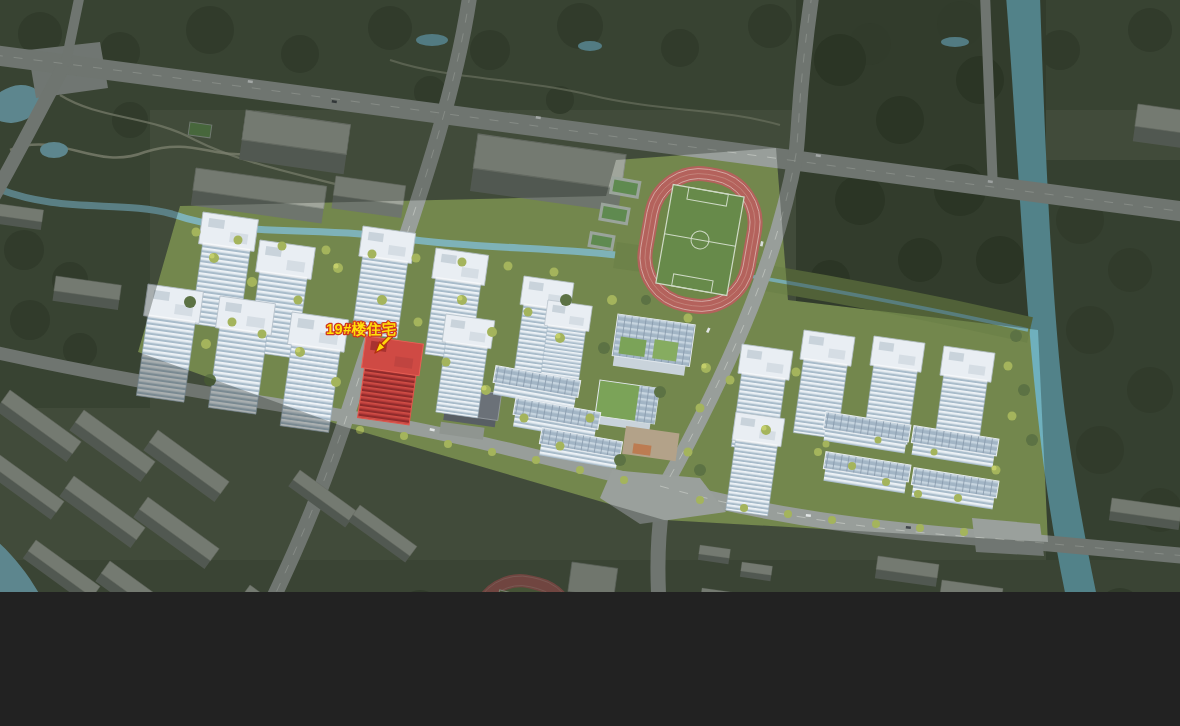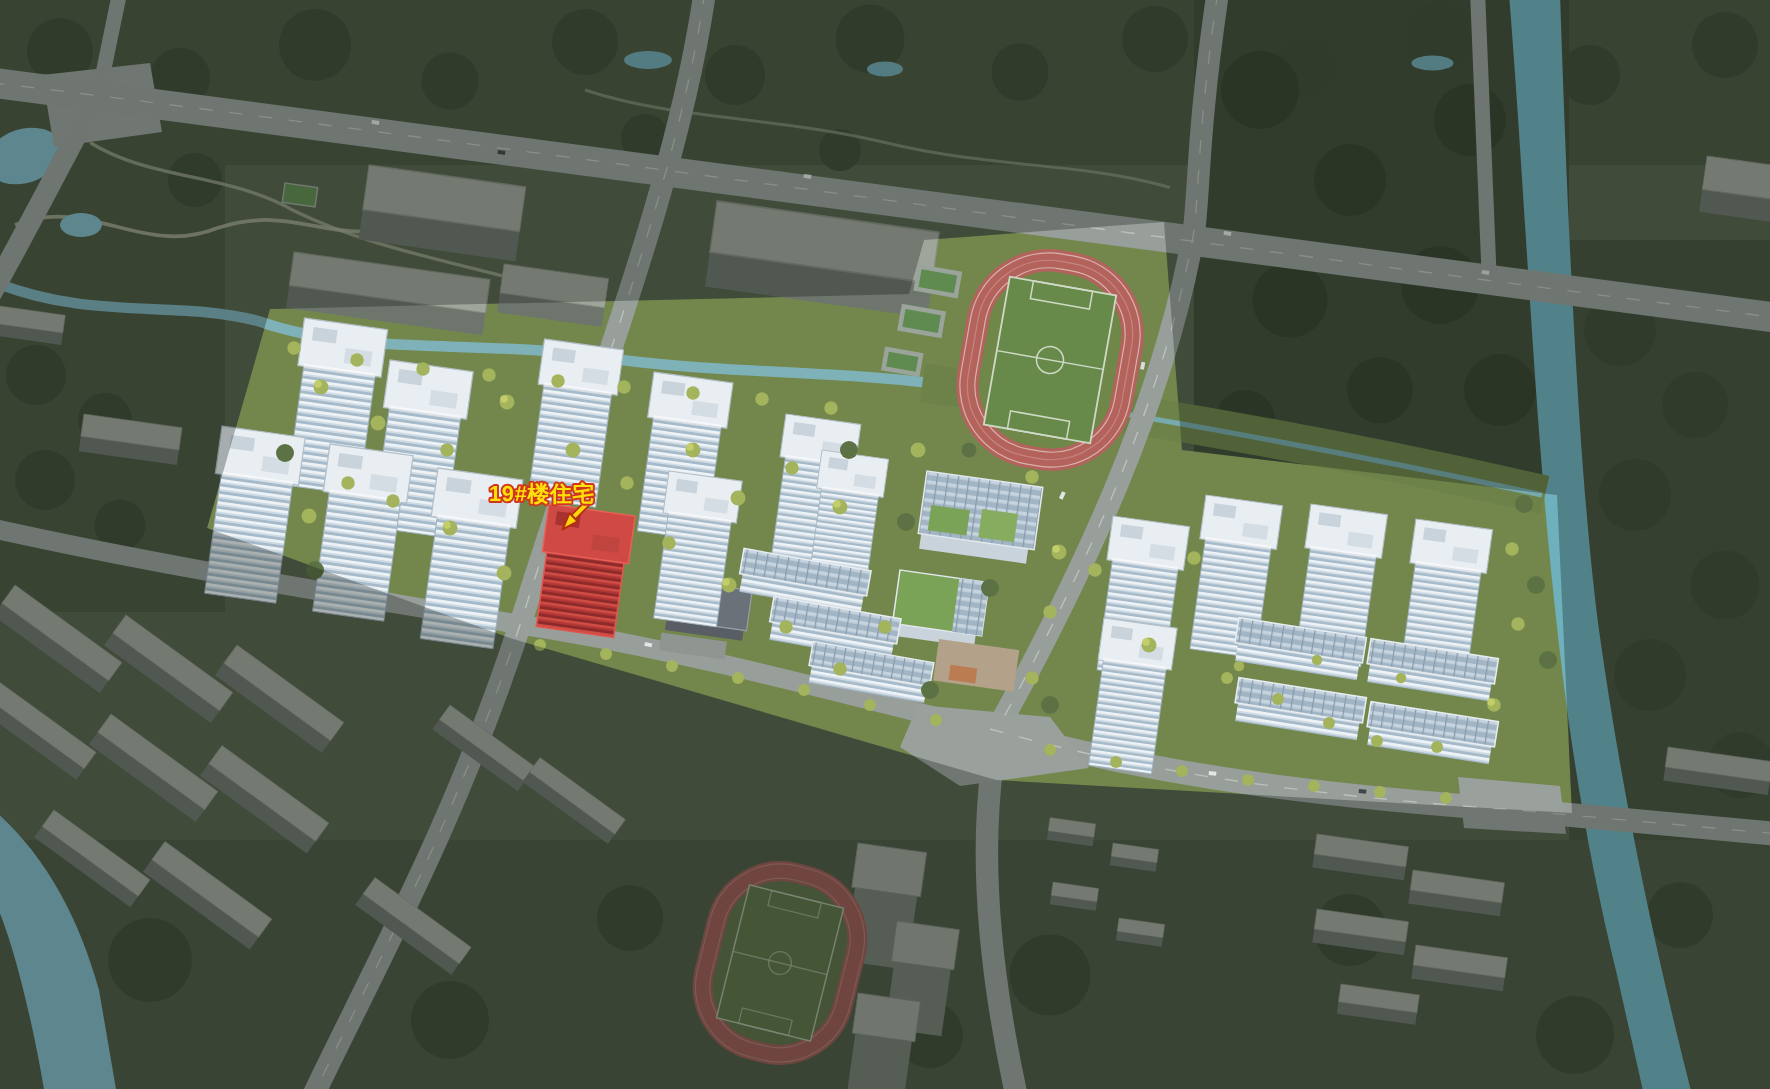--- a/index.html
+++ b/index.html
@@ -1,16 +1,16 @@
 <!DOCTYPE html>
 <html><head>
 <meta charset="utf-8">
 <style>
   html,body{margin:0;padding:0;background:#222;}
-  .stage{width:1180px;height:726px;position:relative;overflow:hidden;background:#a16207;}
+  .stage{width:1180px;height:592px;position:relative;overflow:hidden;background:#a16207;}
   svg{display:block}
   .rd{fill:none;stroke:#989e9a;stroke-linecap:round}
   .dash{fill:none;stroke:#c6cac4;stroke-width:0.9;stroke-dasharray:9 11;opacity:.8}
   .callout-text{
     font-family:"Liberation Sans","DejaVu Sans",sans-serif;
     font-size:14.5px;font-weight:bold;letter-spacing:0.5px;
     stroke:#d0361c;stroke-width:2.6px;paint-order:stroke;stroke-linejoin:round;
   }
 </style>
 </head>

